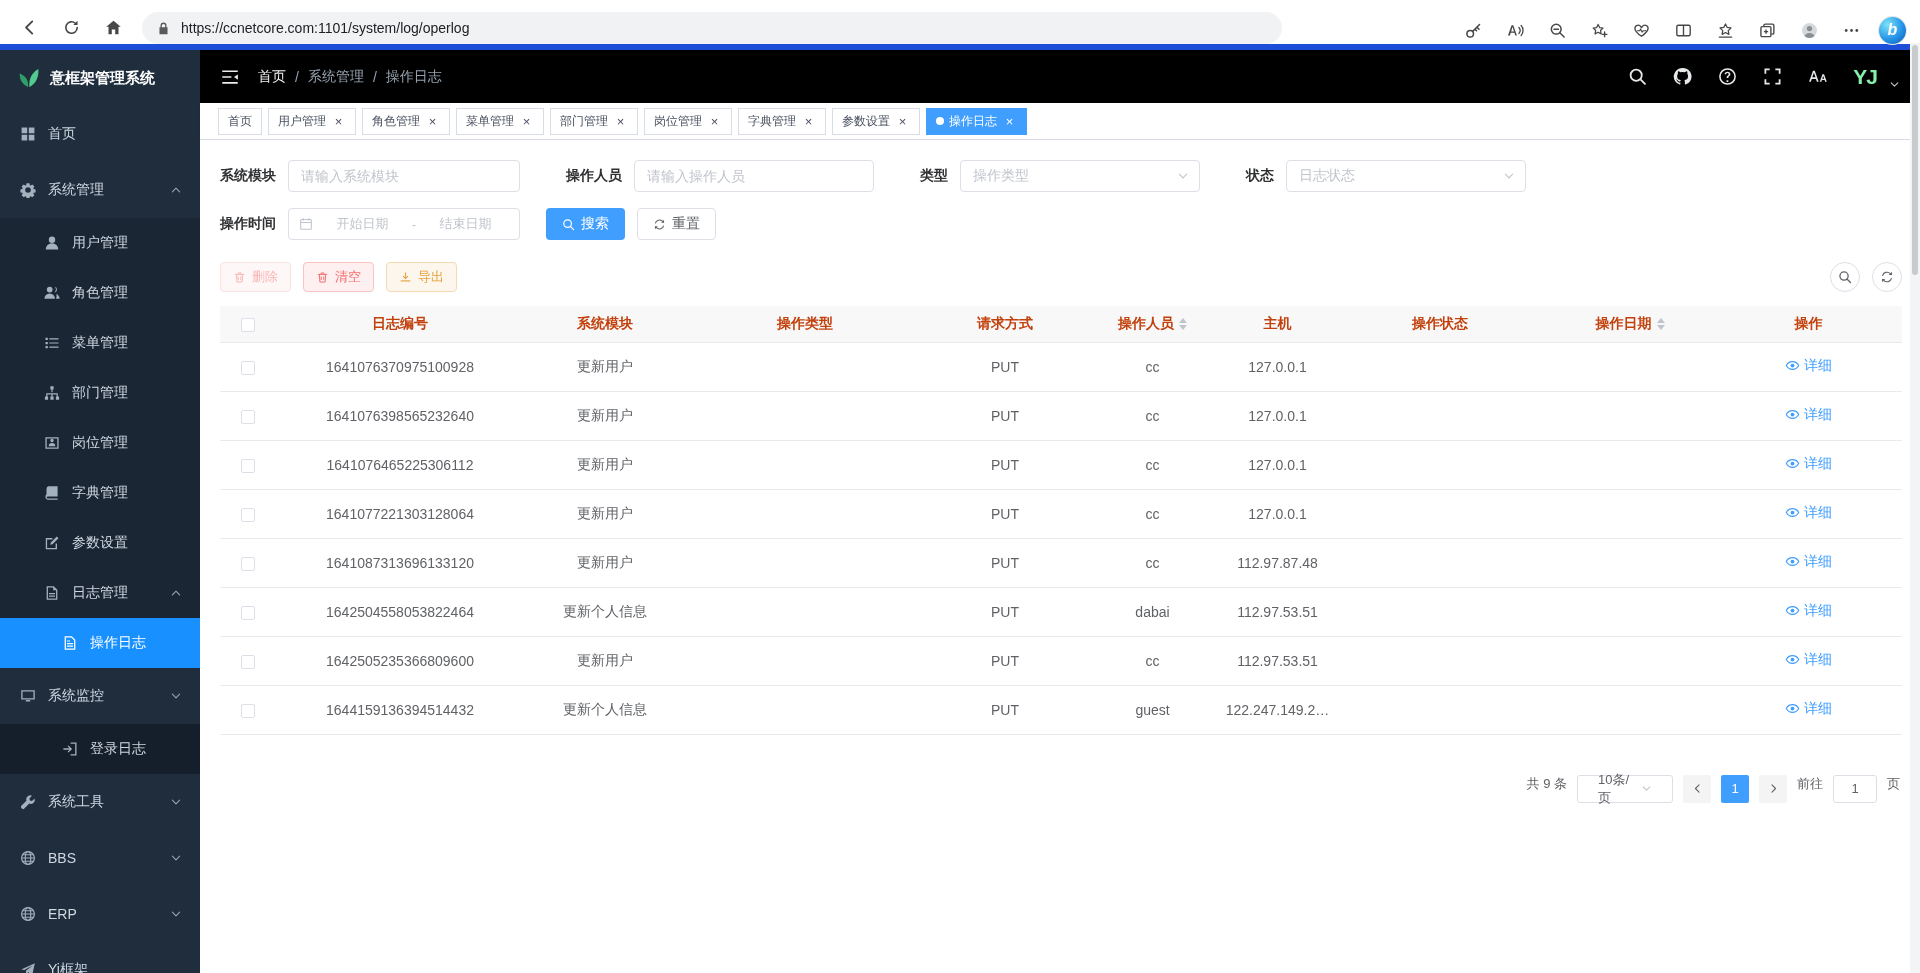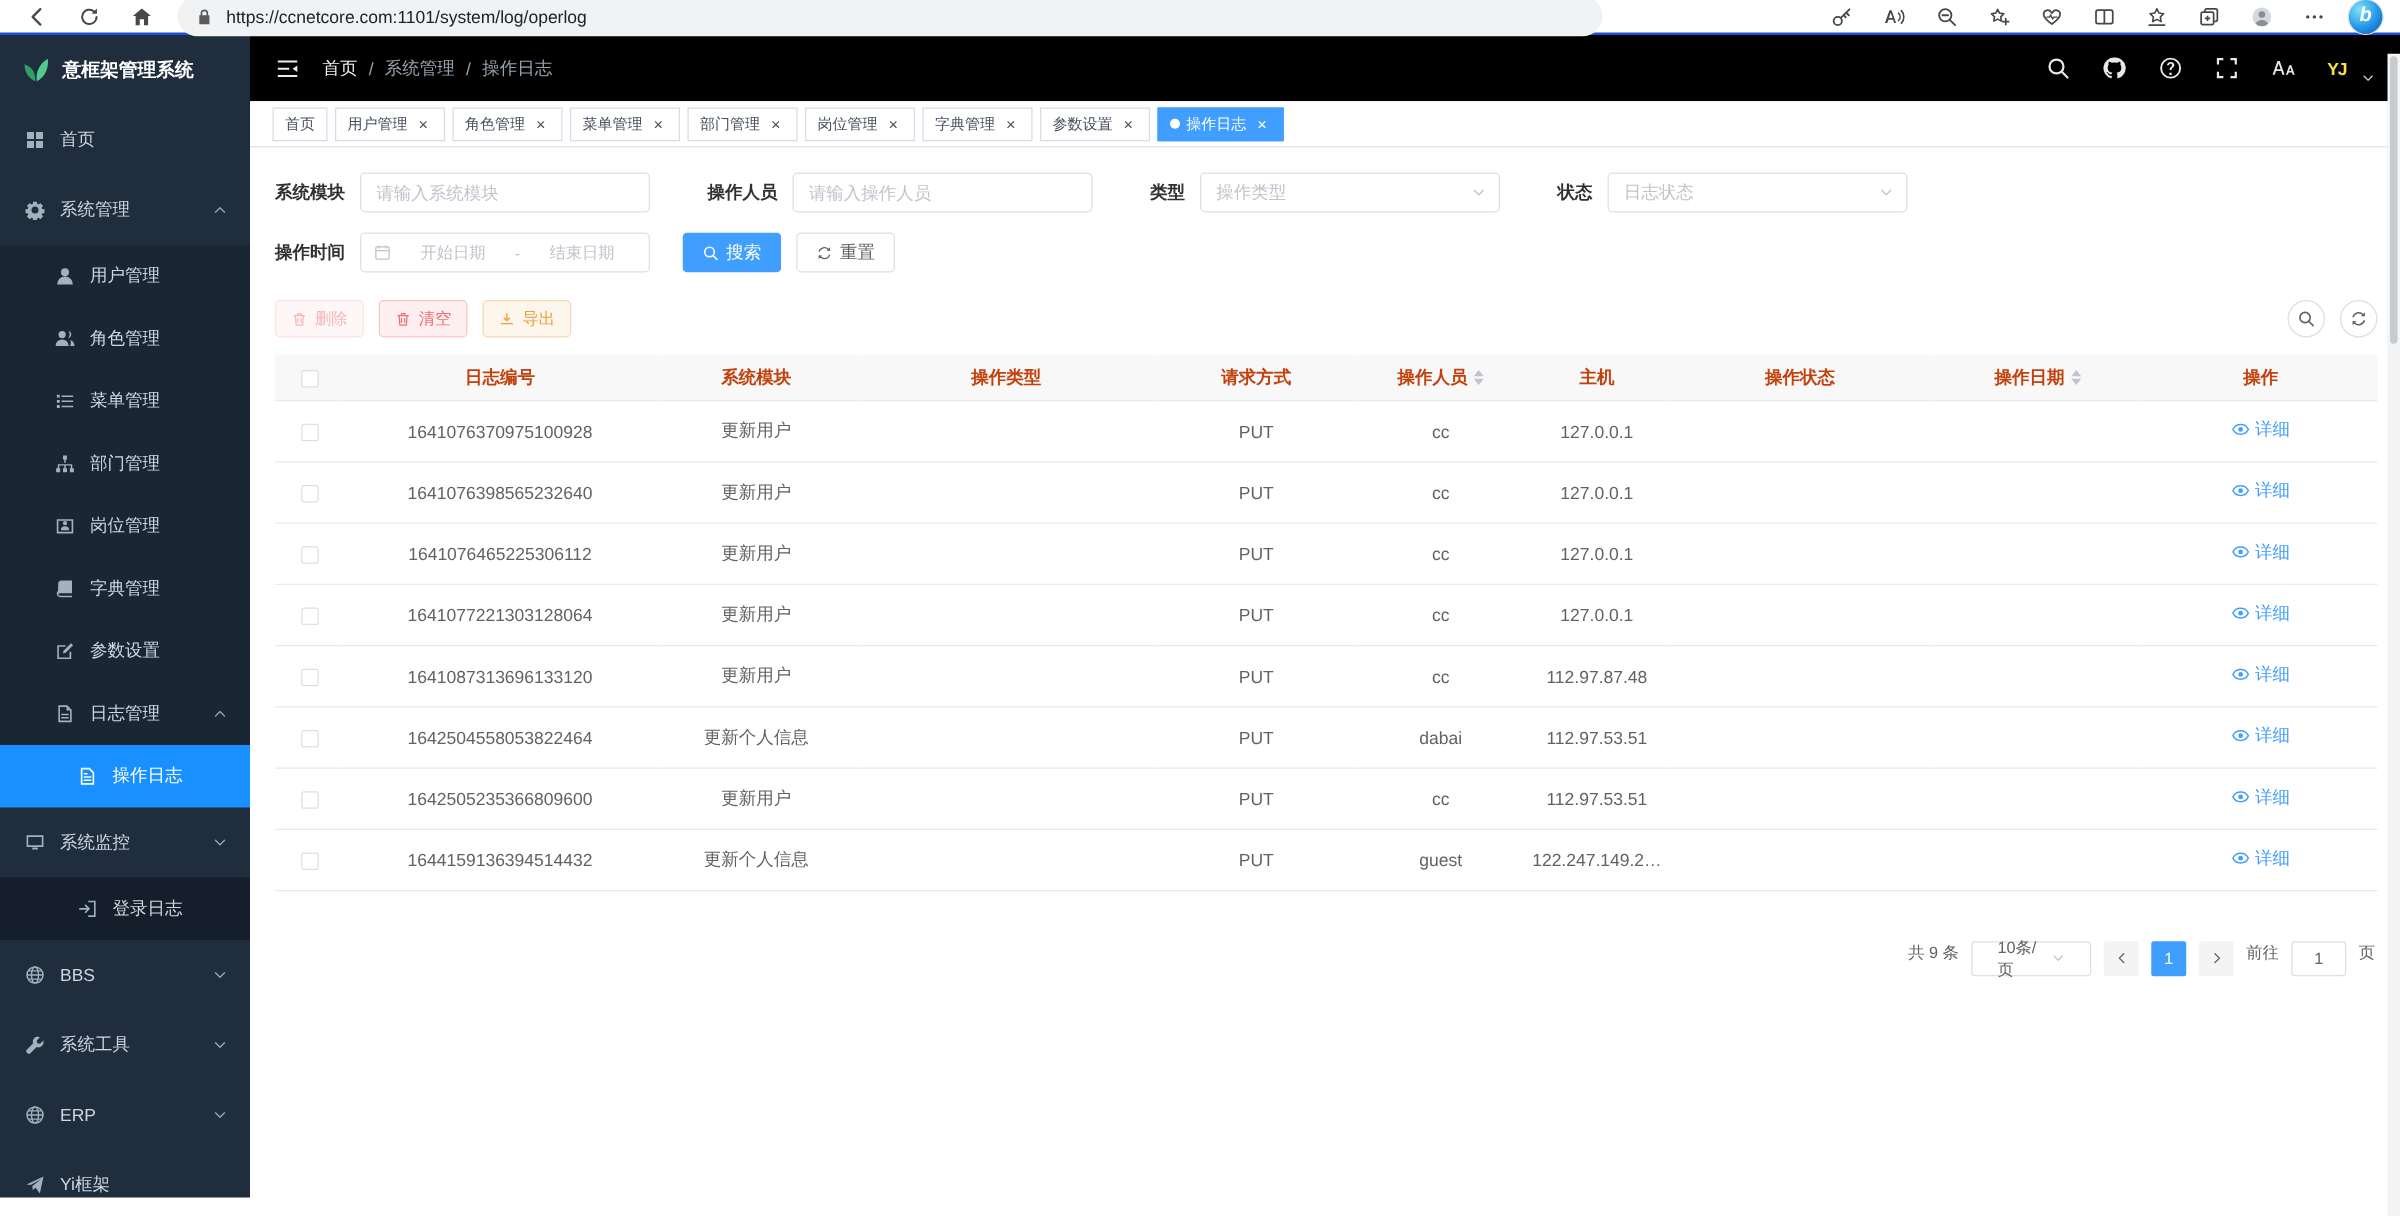--- a/index.html
+++ b/index.html
@@ -2,21 +2,21 @@
 <html><head>
 <meta charset="utf-8">
 <style>
 *{box-sizing:border-box;margin:0;padding:0}
 html,body{width:1920px;height:973px;overflow:hidden}
 body{font-family:"Liberation Sans","DejaVu Sans",sans-serif;background:#fff;color:#333}
 .icon{display:inline-flex;flex-shrink:0}
 .icon svg{width:100%;height:100%;display:block}
 
 
-.browser-bar{height:28px;background:#fff;border-bottom:2px solid #1d4ed8;display:flex;align-items:center;padding:0 10px;position:relative;z-index:5}
+.browser-bar{height:50px;background:#fff;border-bottom:6px solid #1d4ed8;display:flex;align-items:flex-end;padding:0 10px;position:relative;z-index:5}
 .nav-icons{display:flex;gap:4px}
 .bicon{width:38px;height:34px;border-radius:6px;display:flex;align-items:center;justify-content:center;color:#474747;cursor:pointer}
 .bicon .icon{width:17px;height:17px}
 .address-bar{width:1140px;height:32px;margin-left:10px;background:#f0f2f4;border-radius:16px;display:flex;align-items:center;padding:0 14px;gap:10px;cursor:text}
 .address-bar .icon{width:15px;height:15px;color:#5a5a5a}
 .url{font-size:14px;color:#202124;white-space:nowrap}
 .browser-actions{flex:1;display:flex;justify-content:flex-end;align-items:center;gap:14px;padding-right:4px}
 .browser-actions .bicon{width:28px;height:28px}
 .browser-actions .bicon .icon{width:17px;height:17px}
 .copilot{width:27px;height:27px;border-radius:50%;background:radial-gradient(circle at 32% 28%,#7ce4f7,#2694e8 55%,#0a5ab0);color:#fff;font-weight:700;font-style:italic;display:flex;align-items:center;justify-content:center;font-size:16px;cursor:pointer;box-shadow:0 0 0 1px #e3e6e9}
@@ -40,21 +40,21 @@
 
 
 .topbar{height:53px;background:#000;display:flex;align-items:center;padding:0 20px;flex-shrink:0}
 .hamburger{width:20px;height:20px;color:#ececec;margin-right:18px;cursor:pointer}
 .breadcrumb{display:flex;align-items:center;gap:9px;font-size:14px;color:#97a3af}
 .crumb{cursor:pointer}
 .crumb.first{color:#f2f2f2}
 .topbar-right{margin-left:auto;display:flex;align-items:center;gap:26px}
 .hicon{width:19px;height:19px;color:#e6e9eb;cursor:pointer;display:inline-flex}
 .hicon .icon{width:100%;height:100%}
-.yj-logo{color:#fde047;font-size:14px;font-weight:800;letter-spacing:-1px;cursor:pointer}
+.yj-logo{color:#86efac;font-size:21px;font-weight:800;letter-spacing:-1px;cursor:pointer}
 .logo-caret{width:11px;height:11px;color:#c9c9c9;margin-left:-14px;margin-top:16px}
 
 
 .tabbar{height:37px;background:#fff;border-bottom:1px solid #d8dce5;box-shadow:0 1px 3px rgba(0,0,0,.06);display:flex;align-items:center;padding:0 18px;gap:6px;flex-shrink:0}
 .tag{height:27px;border:1px solid #d8dce5;background:#fff;color:#495060;font-size:12px;padding:0 9px;display:inline-flex;align-items:center;gap:5px;cursor:pointer;white-space:nowrap}
 .tag.active{background:#409eff;border-color:#409eff;color:#fff}
 .tag .dot{width:8px;height:8px;border-radius:50%;background:#fff;display:inline-block}
 .tag-close{width:15px;height:15px;border-radius:50%;display:inline-flex;align-items:center;justify-content:center;font-size:13px;line-height:1;cursor:pointer}
 
 
@@ -368,39 +368,39 @@
           <span class="icon mi-icon">
             <svg viewBox="0 0 16 16" aria-hidden="true">
               <path fill="currentColor" d="M8.6 1.5h5.9v13H8.6v-1.3h4.6V2.8H8.6zM6.5 4.4 10.1 8l-3.6 3.6-.9-.9 2-2H1.4V7.3h6.2l-2-2z"></path>
             </svg>
           </span>
           <span class="mi-label">登录日志</span>
         </div>
         <div class="menu-item lvl0">
           <span class="icon mi-icon">
             <svg viewBox="0 0 16 16" aria-hidden="true">
+              <path fill="currentColor" d="M10.3 1.3a4.1 4.1 0 0 0-3.9 5.4l-5 5a1.6 1.6 0 0 0 0 2.3l.6.6a1.6 1.6 0 0 0 2.3 0l5-5a4.1 4.1 0 0 0 5.3-5.2L12 7l-2.1-.5-.5-2.1 2.6-2.6a4.1 4.1 0 0 0-1.7-.5z"></path>
+            </svg>
+          </span>
+          <span class="mi-label">系统工具</span>
+          <span class="icon mi-arrow">
+            <svg viewBox="0 0 16 16" aria-hidden="true">
+              <path d="M3.2 5.6 8 10.4l4.8-4.8" fill="none" stroke="currentColor" stroke-width="1.5" stroke-linecap="round" stroke-linejoin="round"></path>
+            </svg>
+          </span>
+        </div>
+        <div class="menu-item lvl0">
+          <span class="icon mi-icon">
+            <svg viewBox="0 0 16 16" aria-hidden="true">
               <circle cx="8" cy="8" r="6.4" fill="none" stroke="currentColor" stroke-width="1.2"></circle>
               <ellipse cx="8" cy="8" rx="2.8" ry="6.4" fill="none" stroke="currentColor" stroke-width="1.1"></ellipse>
               <path d="M1.6 8h12.8M2.5 4.7h11M2.5 11.3h11" fill="none" stroke="currentColor" stroke-width="1.1"></path>
             </svg>
           </span>
           <span class="mi-label">BBS</span>
-          <span class="icon mi-arrow">
-            <svg viewBox="0 0 16 16" aria-hidden="true">
-              <path d="M3.2 5.6 8 10.4l4.8-4.8" fill="none" stroke="currentColor" stroke-width="1.5" stroke-linecap="round" stroke-linejoin="round"></path>
-            </svg>
-          </span>
-        </div>
-        <div class="menu-item lvl0">
-          <span class="icon mi-icon">
-            <svg viewBox="0 0 16 16" aria-hidden="true">
-              <path fill="currentColor" d="M10.3 1.3a4.1 4.1 0 0 0-3.9 5.4l-5 5a1.6 1.6 0 0 0 0 2.3l.6.6a1.6 1.6 0 0 0 2.3 0l5-5a4.1 4.1 0 0 0 5.3-5.2L12 7l-2.1-.5-.5-2.1 2.6-2.6a4.1 4.1 0 0 0-1.7-.5z"></path>
-            </svg>
-          </span>
-          <span class="mi-label">系统工具</span>
           <span class="icon mi-arrow">
             <svg viewBox="0 0 16 16" aria-hidden="true">
               <path d="M3.2 5.6 8 10.4l4.8-4.8" fill="none" stroke="currentColor" stroke-width="1.5" stroke-linecap="round" stroke-linejoin="round"></path>
             </svg>
           </span>
         </div>
         <div class="menu-item lvl0">
           <span class="icon mi-icon">
             <svg viewBox="0 0 16 16" aria-hidden="true">
               <circle cx="8" cy="8" r="6.4" fill="none" stroke="currentColor" stroke-width="1.2"></circle>

